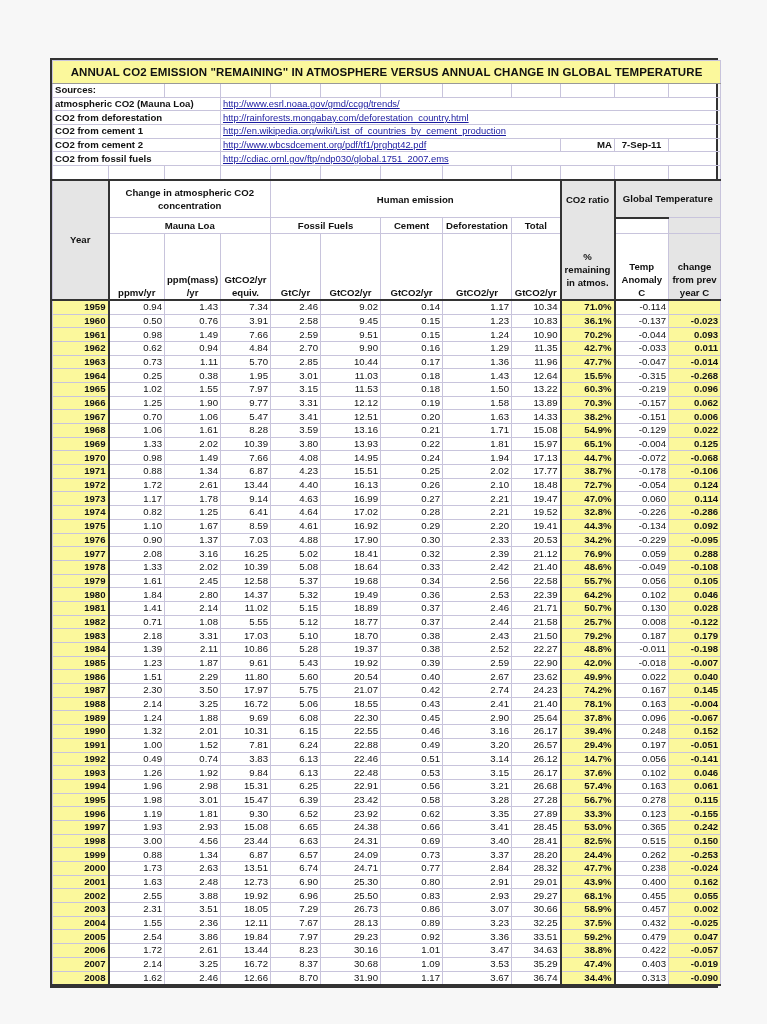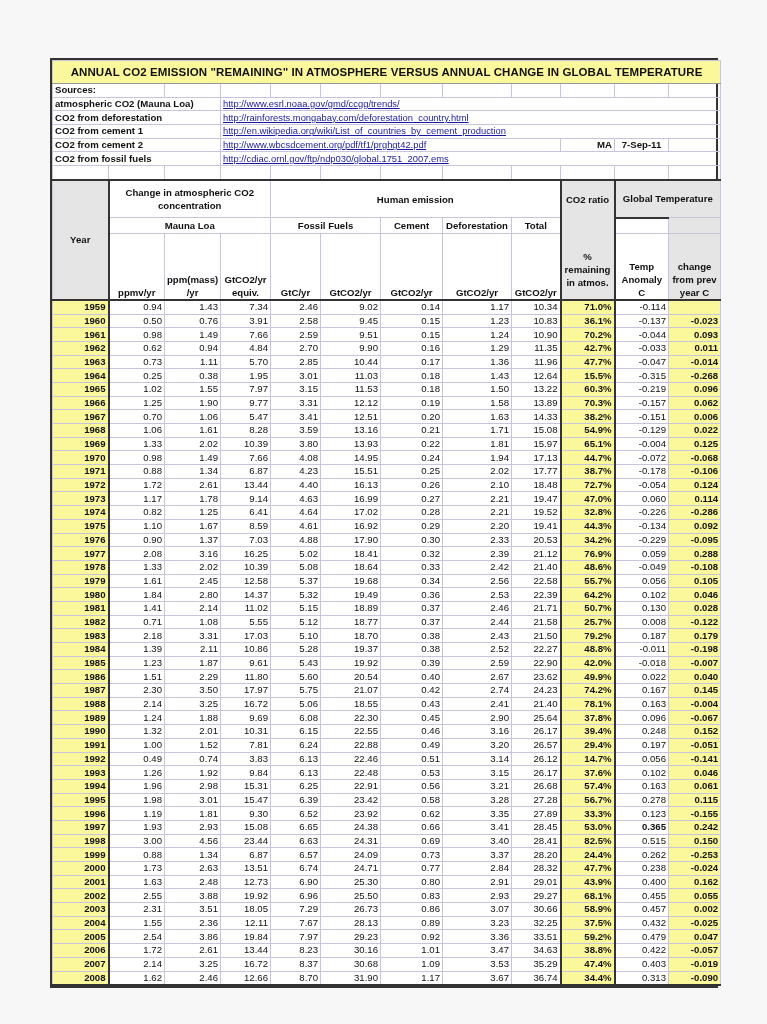--- a/index.html
+++ b/index.html
@@ -663,21 +663,21 @@
           <td class="yr">1997</td>
           <td class="r">1.93</td>
           <td class="r">2.93</td>
           <td class="r">15.08</td>
           <td class="r">6.65</td>
           <td class="r">24.38</td>
           <td class="r">0.66</td>
           <td class="r">3.41</td>
           <td class="r">28.45</td>
           <td class="ratio">53.0%</td>
-          <td class="temp" style="border-left: 2px solid rgb(51, 51, 51); font-weight: bold;">0.365</td>
+          <td class="temp" style="border-left: 2px solid rgb(51, 51, 51);">0.365</td>
           <td class="chg">0.242</td>
         </tr>
         <tr>
           <td class="yr">1998</td>
           <td class="r">3.00</td>
           <td class="r">4.56</td>
           <td class="r">23.44</td>
           <td class="r">6.63</td>
           <td class="r">24.31</td>
           <td class="r">0.69</td>

